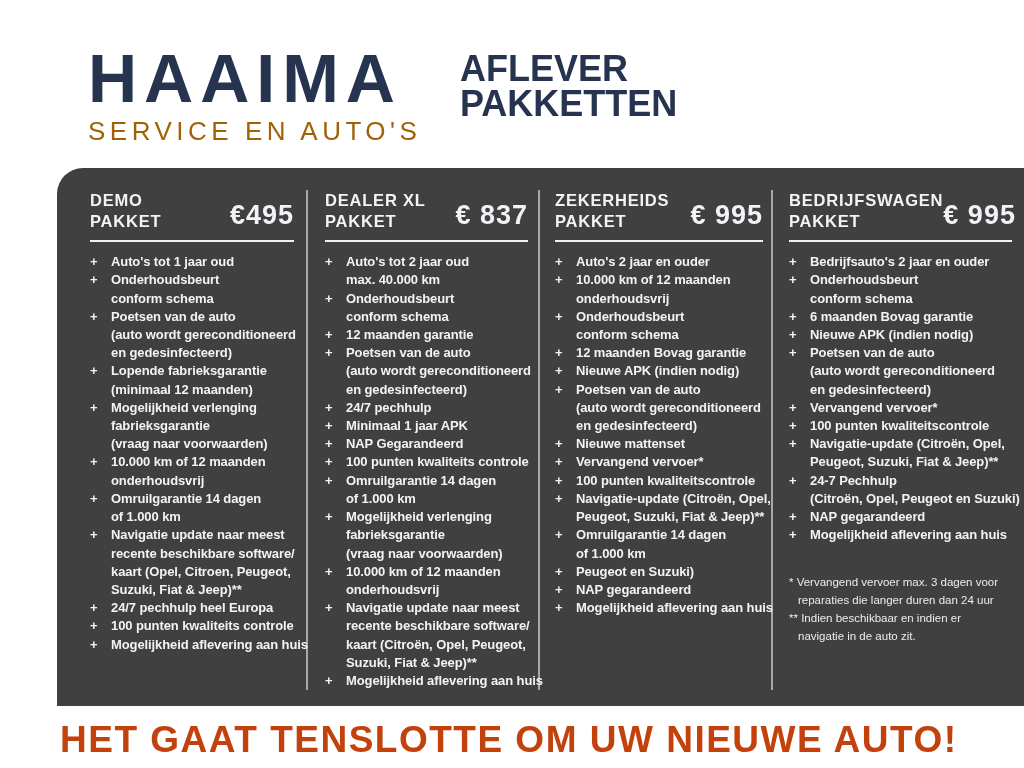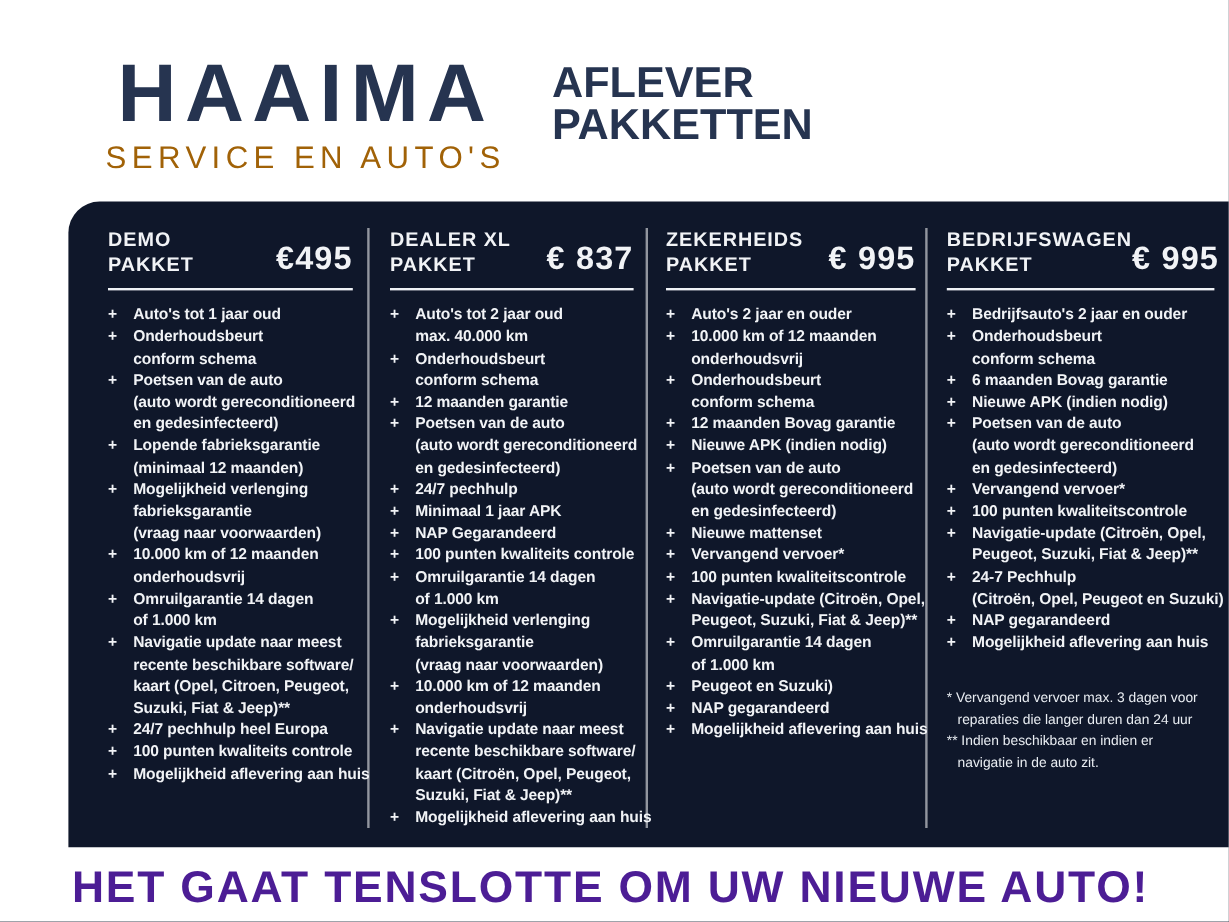--- a/index.html
+++ b/index.html
@@ -8,35 +8,35 @@
     background: #ffffff;
     font-family: "Liberation Sans", sans-serif;
     color: #263450;
   }
 
   
   .header { display: flex; align-items: flex-start; padding: 44px 0 0 88px; height: 168px; }
   .logo-block { width: 372px; }
   .logo-title {
     font-size: 68px; font-weight: bold; letter-spacing: 7px;
-    color: #263450; line-height: 1; white-space: nowrap; margin-left: 10px;
+    color: #263450; line-height: 1; white-space: nowrap;
   }
   .logo-subtitle {
     font-size: 26px; font-weight: normal; letter-spacing: 4.5px;
     color: #a16207; margin-top: 4px; white-space: nowrap;
   }
   .page-title {
     font-size: 36px; font-weight: bold; line-height: 0.96;
     color: #263450; letter-spacing: 0px; padding-top: 8px; white-space: pre-line;
   }
 
   
   .panel {
     margin-left: 57px; width: 967px; height: 538px;
-    background: #0f172a; border-top-left-radius: 26px;
+    background: #404040; border-top-left-radius: 26px;
     display: flex; color: #f1f3f6;
     padding: 22px 0 16px 0;
   }
   .package-column { height: 100%; }
   .package-column.c0 { width: 251px; padding: 0 12px 0 33px; border-right: 2px solid rgba(255,255,255,0.55); }
   .package-column.c1 { width: 232px; padding: 0 10px 0 17px; border-right: 2px solid rgba(255,255,255,0.55); }
   .package-column.c2 { width: 233px; padding: 0 8px 0 15px;  border-right: 2px solid rgba(255,255,255,0.55); }
   .package-column.c3 { width: 251px; padding: 0 12px 0 16px; border-right: none; }
 
   .pkg-header { display: flex; justify-content: space-between; align-items: flex-end; }
@@ -50,21 +50,21 @@
   .item-lines { font-size: 13px; font-weight: bold; line-height: 18.2px; letter-spacing: -0.1px; white-space: nowrap; }
 
   .footnotes { margin-top: 28px; font-size: 11.5px; font-weight: normal; line-height: 18px; color: #e9edf2; }
   .footnote-line { white-space: nowrap; }
   .footnote-line.cont { padding-left: 9px; }
 
   
   .footer { padding: 13px 0 0 60px; }
   .tagline {
     font-size: 37px; font-weight: bold; letter-spacing: 1.5px;
-    color: #4c1d95; white-space: nowrap;
+    color: #c2410c; white-space: nowrap;
   }
 </style>
 </head>
 <body>
 
 <div class="header">
   <div class="logo-block">
     <div class="logo-title">HAAIMA</div>
     <div class="logo-subtitle">SERVICE EN AUTO'S</div>
   </div>

